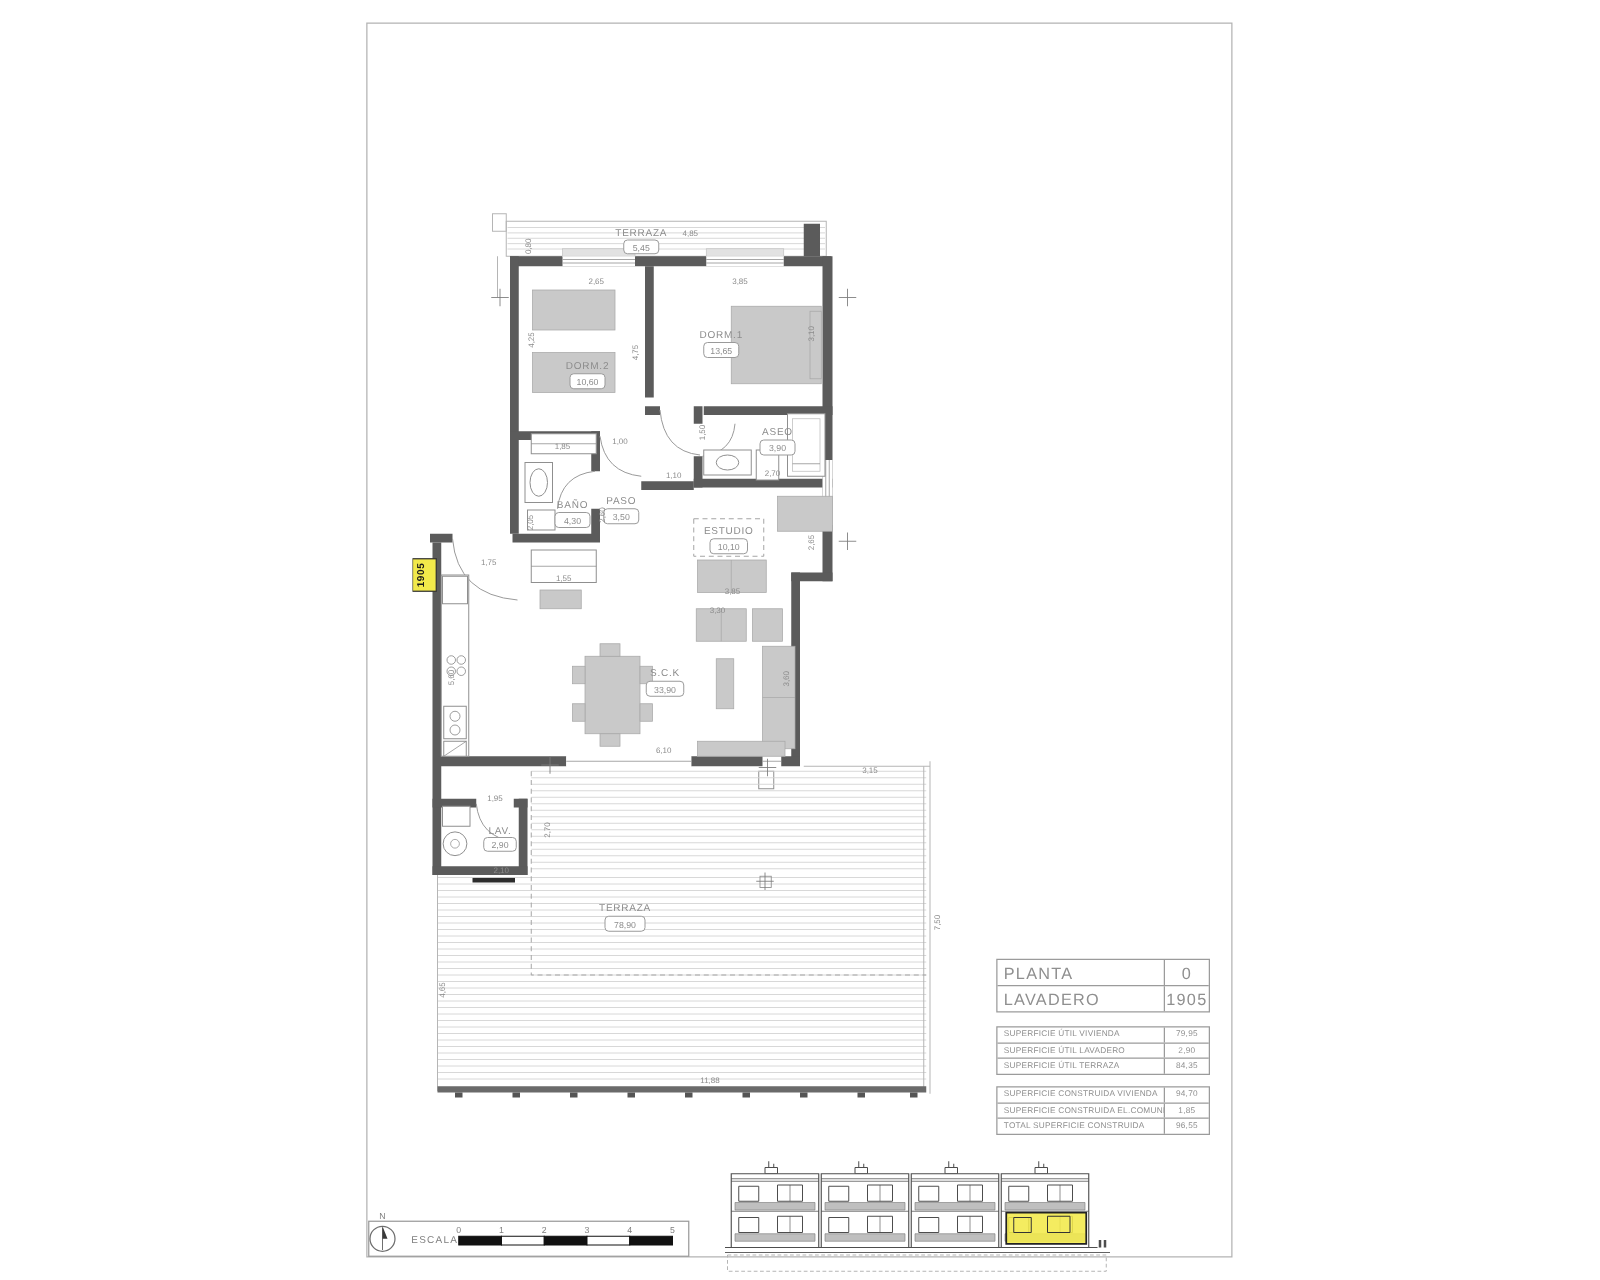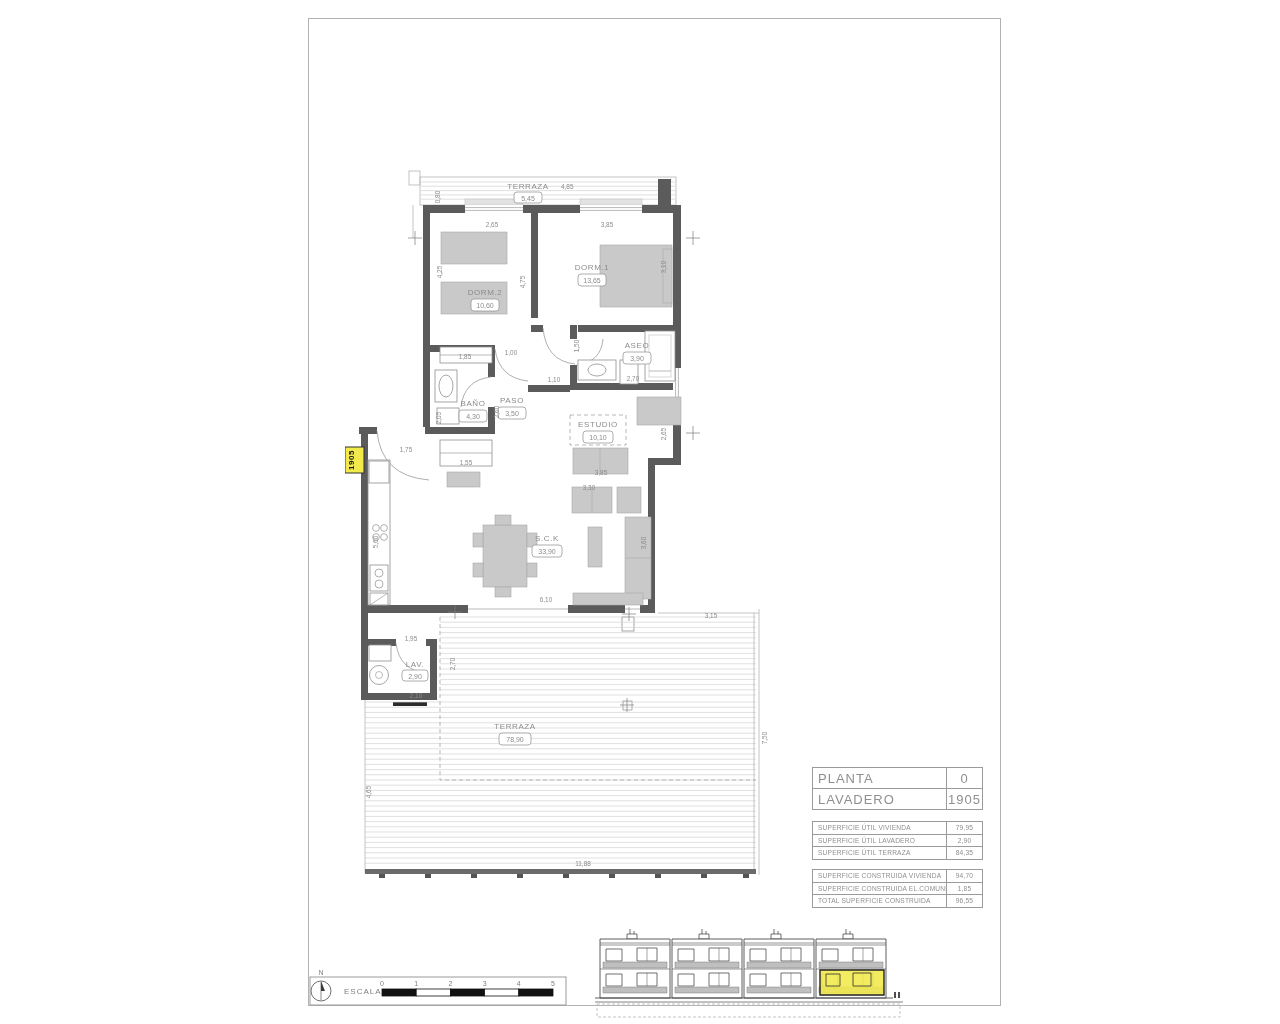--- a/index.html
+++ b/index.html
@@ -1,17 +1,17 @@
 <!DOCTYPE html>
 <html><head>
 <meta charset="utf-8">
 <style>
   html,body{margin:0;padding:0;background:#fff;width:1280px;height:1024px;
     font-family:"Liberation Sans",sans-serif;}
-  #stage{position:relative;width:1048px;height:1024px;background:#fff;overflow:hidden;margin-left:15px;}
+  #stage{position:relative;width:1048px;height:1024px;background:#fff;overflow:hidden;}
   .abs{position:absolute;}
   #frame{left:293px;top:18px;width:691px;height:986px;border:1px solid #b3b3b3;}
 
   
   svg text{fill:#8c8c8c;}
   .room-name{font-size:8px;letter-spacing:.6px;}
   .room-area{font-size:7px;}
   .dim{font-size:6.4px;}
   .tag-text{font-size:8px;fill:#1a1a1a;font-weight:bold;letter-spacing:.5px;}
   .mid{text-anchor:middle;}

